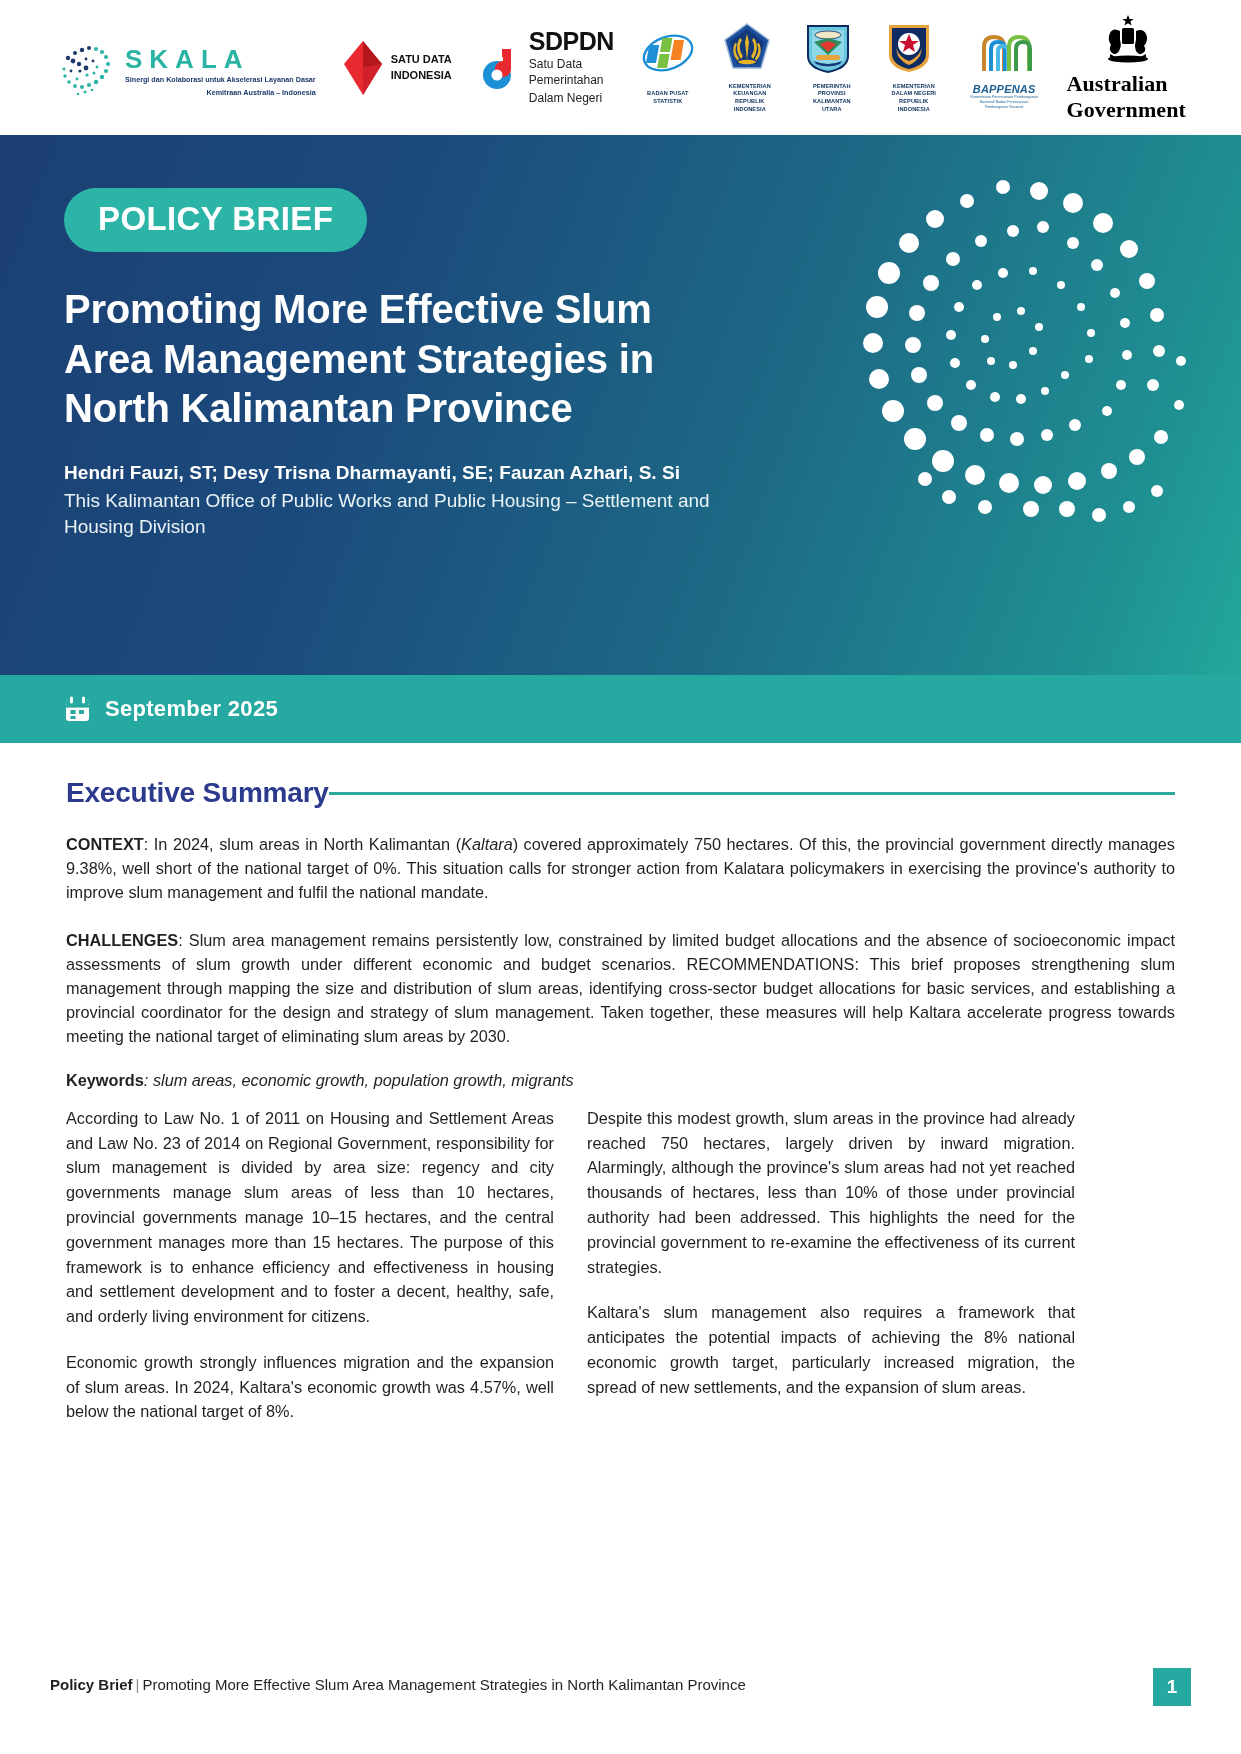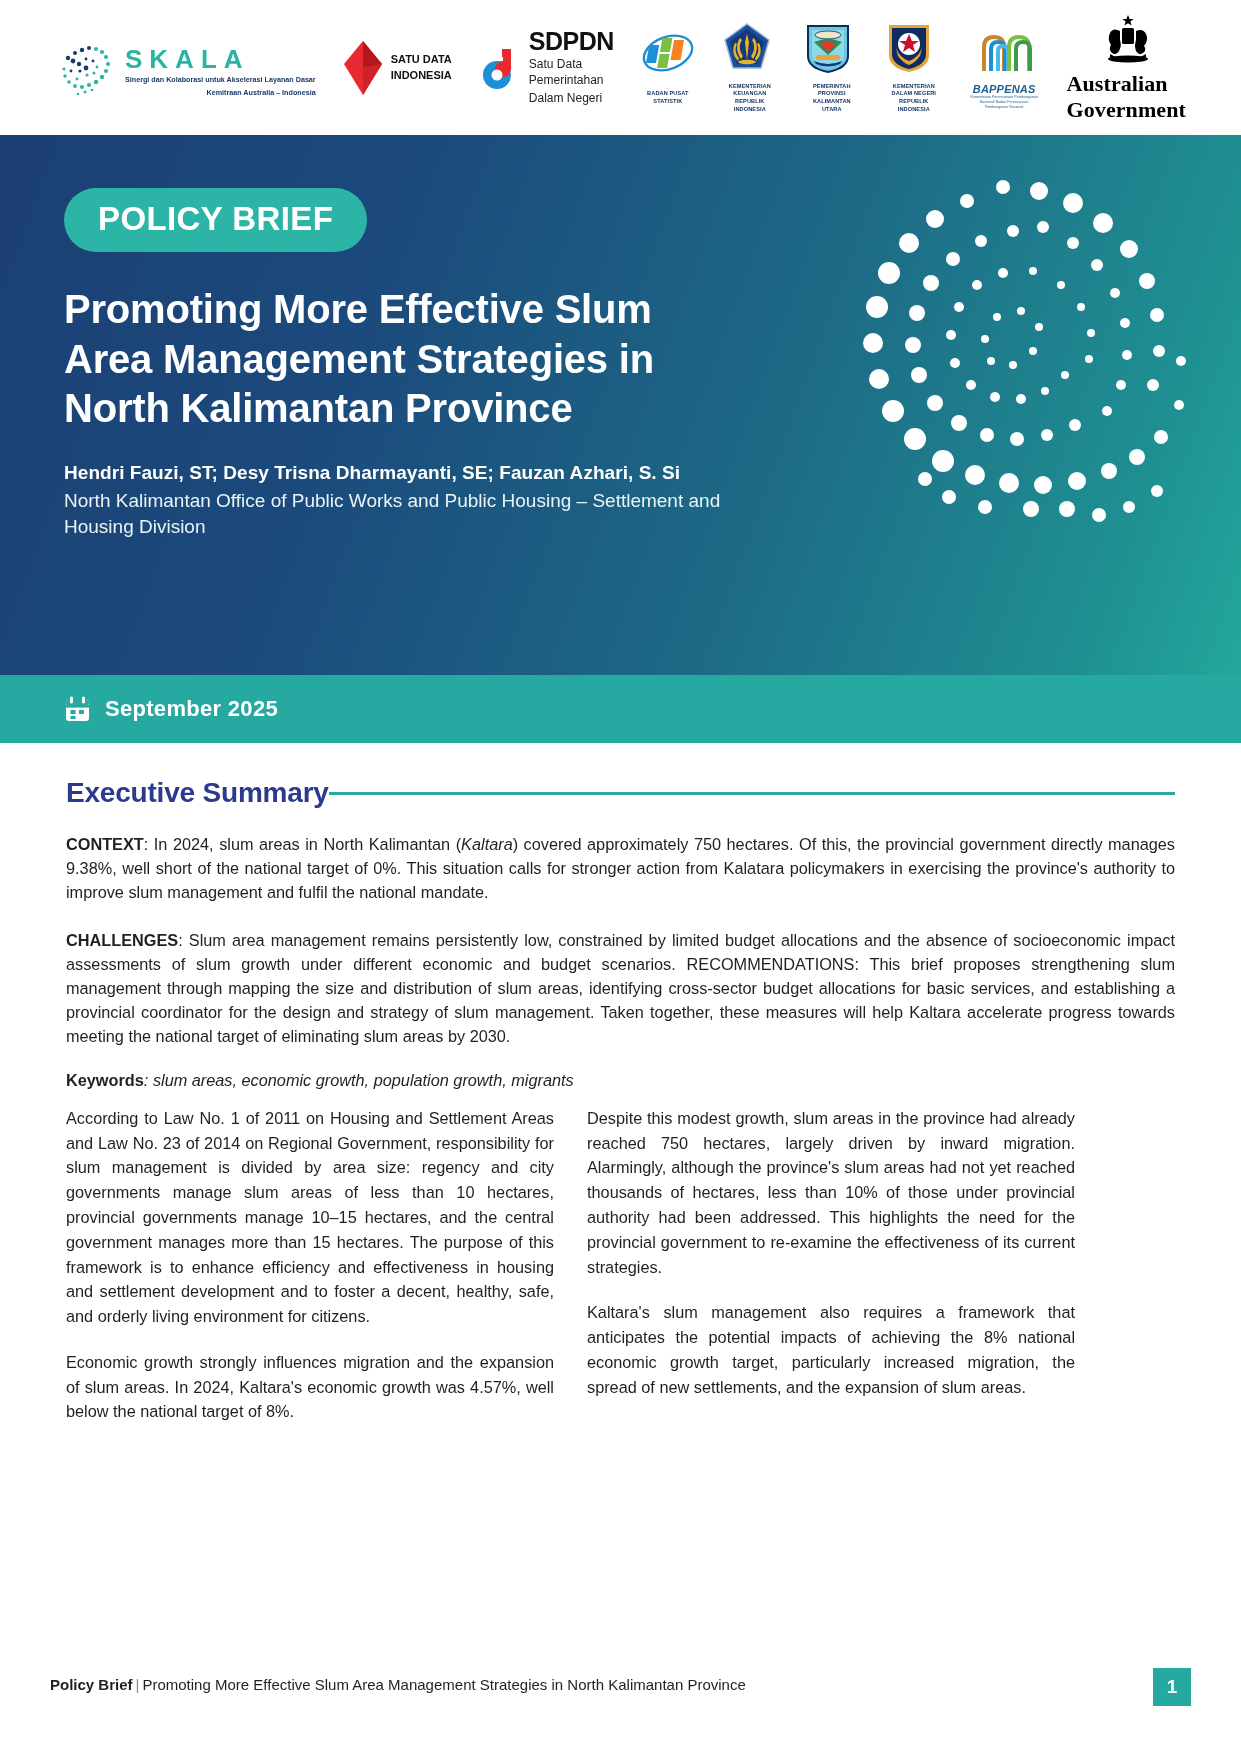--- a/index.html
+++ b/index.html
@@ -445,21 +445,21 @@
         <circle cx="398" cy="240" r="5"></circle>
           <circle cx="400" cy="196" r="5"></circle>
       </g>
     </svg>
   </div>
 
   <div class="hero-inner">
     <div class="pill">POLICY BRIEF</div>
     <div class="hero-title">Promoting More Effective Slum Area Management Strategies in North Kalimantan Province</div>
     <div class="hero-authors">Hendri Fauzi, ST; Desy Trisna Dharmayanti, SE;  Fauzan Azhari, S. Si</div>
-    <div class="hero-affil">North Kalimantan Office of Public Works and Public Housing – Settlement and Housing Division</div>
+    <div class="hero-affil">This Kalimantan Office of Public Works and Public Housing – Settlement and Housing Division</div>
   </div>
 </div>
 
 <div class="date-bar">
   <div class="cal-icon">
     <svg width="27" height="27" viewBox="0 0 27 27">
       <rect x="2" y="4" width="23" height="21" rx="3" fill="#ffffff"></rect>
       <rect x="2" y="4" width="23" height="6" rx="3" fill="#26A9A0"></rect>
       <rect x="2" y="9" width="23" height="2.6" fill="#26A9A0"></rect>
       <rect x="6" y="0.5" width="3" height="7" rx="1.5" fill="#ffffff"></rect>

